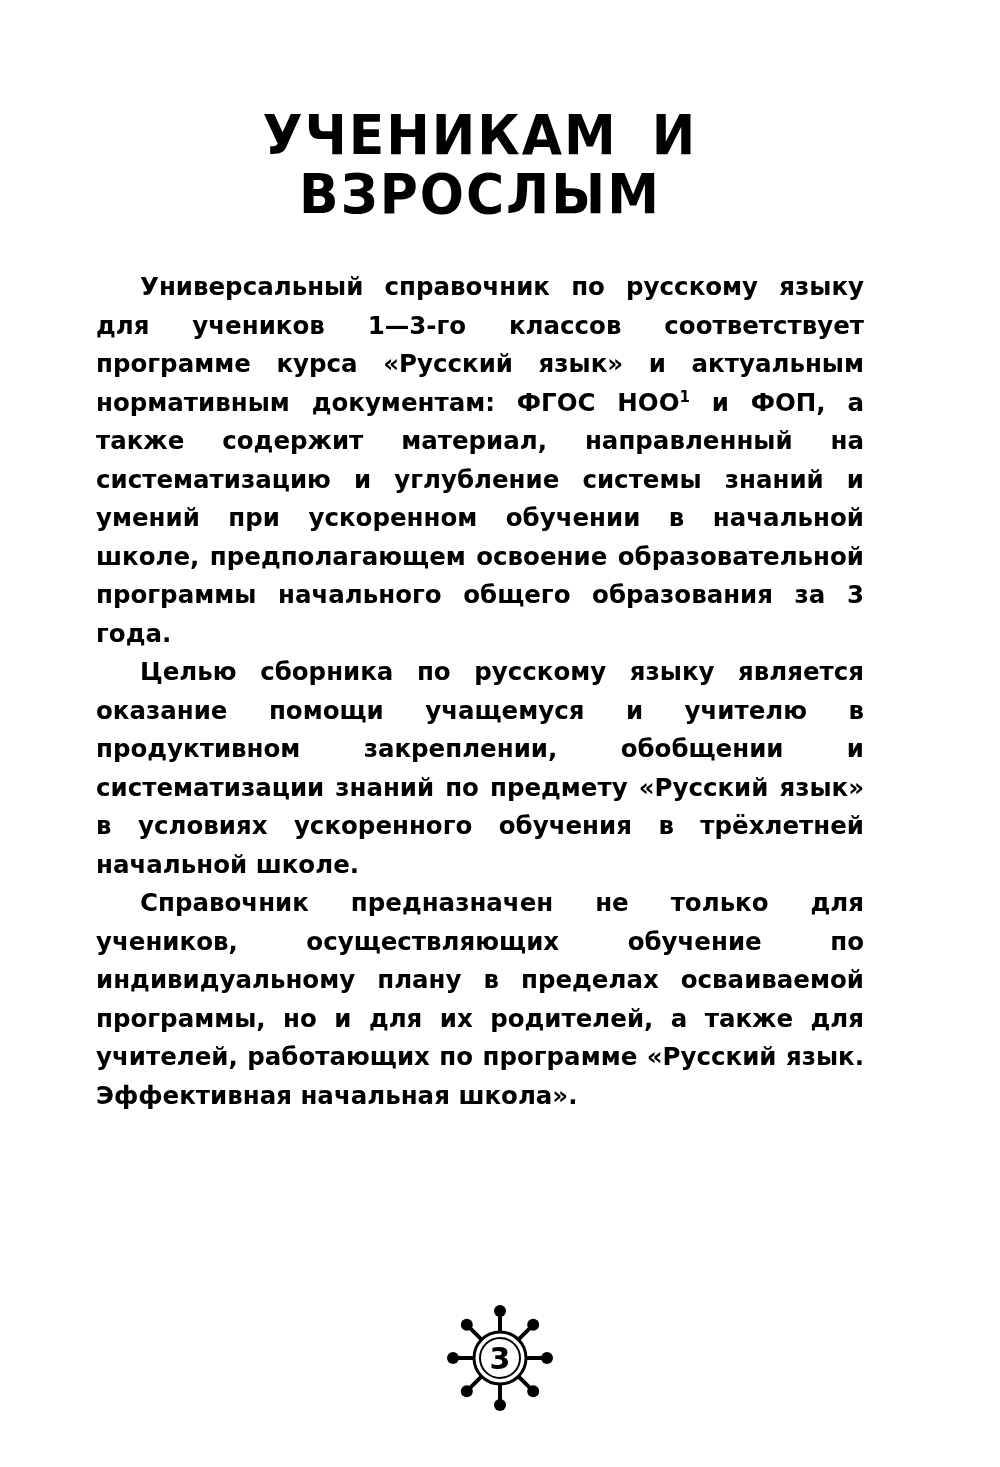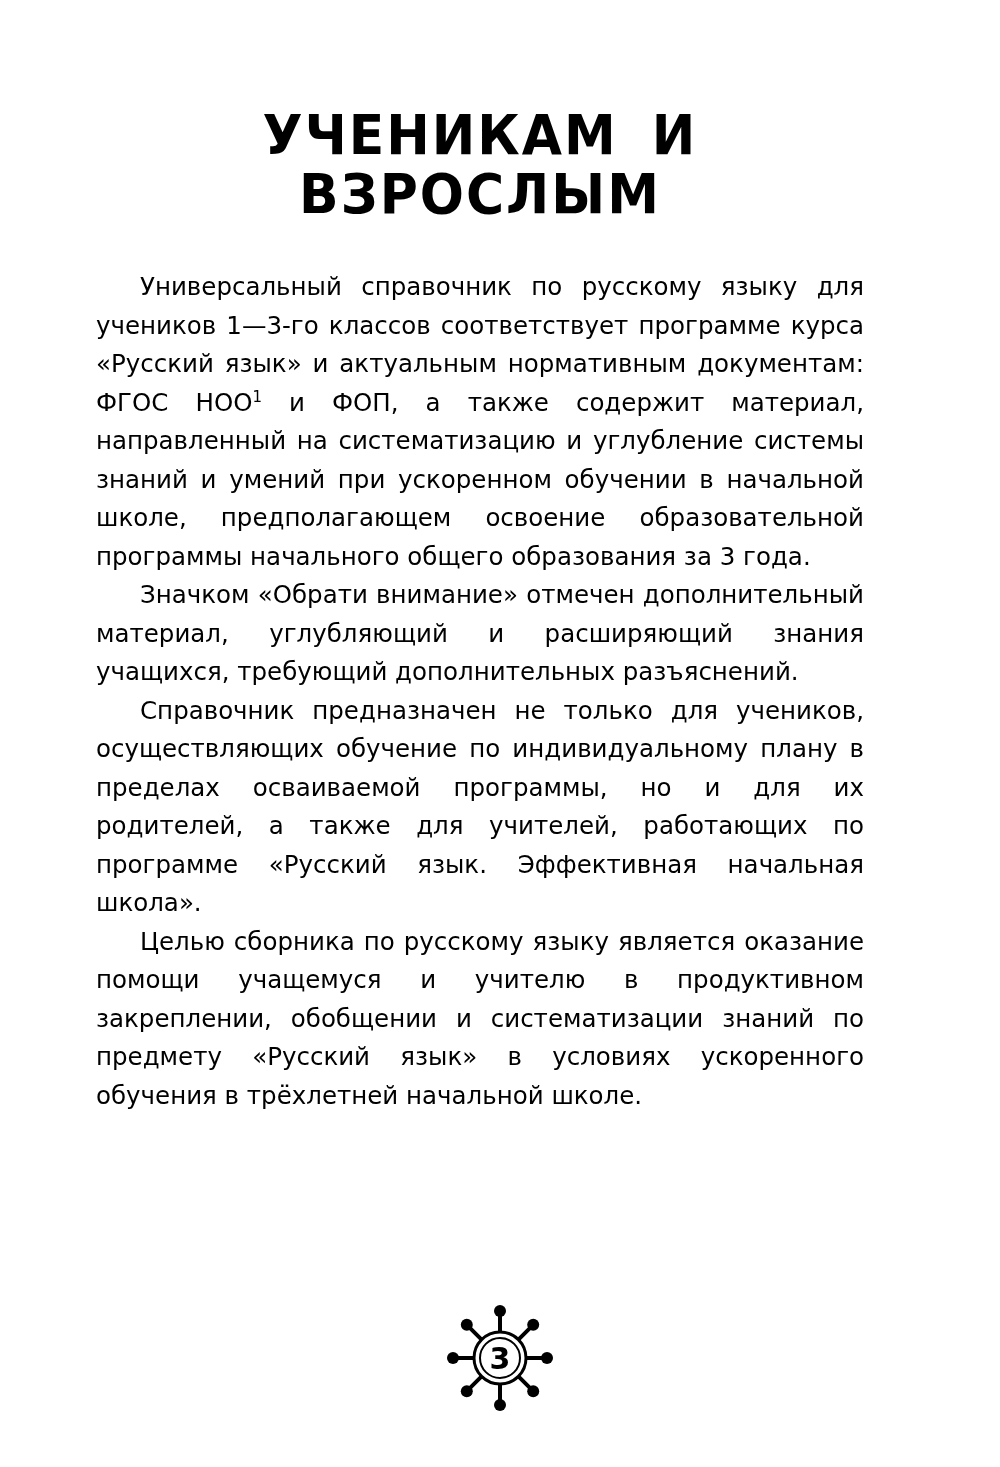--- a/index.html
+++ b/index.html
@@ -32,20 +32,21 @@
     font-size: 52px;
     letter-spacing: 2px;
     word-spacing: 14px;
     line-height: 1.05;
     color: #000;
     transform: scaleY(1.06);
     transform-origin: top center;
   }
   .body-text {
     margin-top: 58px;
+    font-weight: bold;
   }
   p.para {
     margin: 0;
     text-align: justify;
     text-justify: inter-word;
     font-size: 24.5px;
     line-height: 38.5px;
     text-indent: 44px;
     hyphens: manual;
   }
@@ -92,26 +93,25 @@
   <div class="content">
 
     <h1 class="page-title">УЧЕНИКАМ  И  ВЗРОСЛЫМ</h1>
 
     <div class="body-text">
 
       <p class="para"><span>Универсальный справочник по русскому языку для учеников 1—3-го классов соответствует программе курса «Русский язык» и актуальным нормативным документам: ФГОС НОО</span><sup class="fn">1</sup><span> и ФОП, а также содержит материал, направленный на систематизацию и углубление системы знаний и умений при ускоренном обучении в начальной школе, предполагающем освоение образовательной программы начального общего образования за 3 года.</span></p>
 
 
 
-      <p class="para">Значком «Обрати внимание» отмечен дополнительный материал, углубляющий и расширяющий знания учащихся, требующий дополнительных разъяснений.</p>
 
 
+      <p class="para">Целью сборника по русскому языку является оказание помощи учащемуся и учителю в продуктивном закреплении, обобщении и систематизации знаний по предмету «Русский язык» в условиях ускоренного обучения в трёхлетней начальной школе.</p>
+
       <p class="para">Справочник предназначен не только для учеников, осуществляющих обучение по индивидуальному плану в пределах осваиваемой программы, но и для их родителей, а также для учителей, работающих по программе «Русский язык. Эффективная начальная школа».</p>
-
-      <p class="para">Целью сборника по русскому языку является оказание помощи учащемуся и учителю в продуктивном закреплении, обобщении и систематизации знаний по предмету «Русский язык» в условиях ускоренного обучения в трёхлетней начальной школе.</p>
     </div>
 
   </div>
 
   <div class="folio">
     <div class="folio-badge">
       <svg width="108" height="108" viewBox="0 0 108 108">
         <g stroke="#000" stroke-width="3" fill="none">
           <circle cx="54" cy="54" r="26"></circle>
           <circle cx="54" cy="54" r="20" stroke-width="2"></circle>

